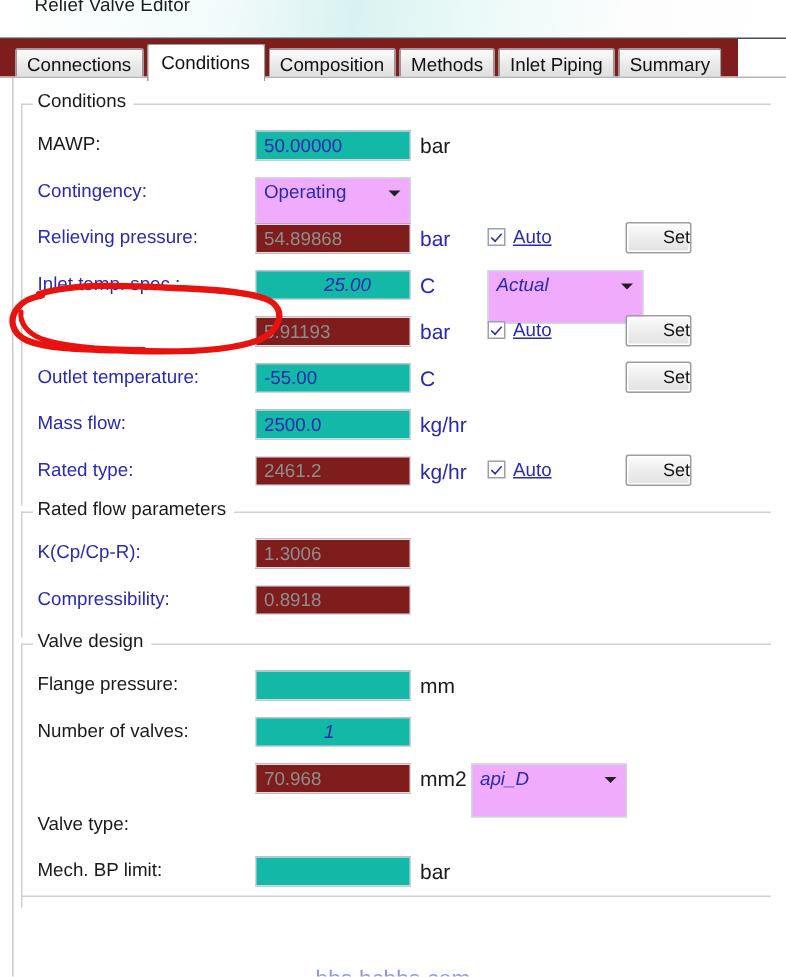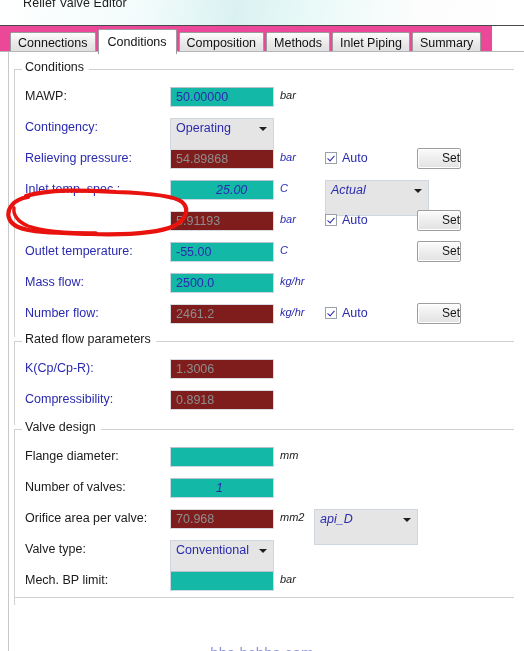--- a/index.html
+++ b/index.html
@@ -39,21 +39,21 @@
     left: 0; top: 25px;
     width: 524px; height: 1px;
     background: #4a4a4a;
   }
 
   
   .tabstrip {
     position: absolute;
     left: 0; top: 26px;
     width: 492px; height: 27px;
-    background: #ec4899;
+    background: #7f1d1d;
   }
   .tabs {
     position: absolute;
     left: 10px; top: 4px;
     display: flex;
     align-items: flex-end;
     height: 23px;
   }
   .tab {
     height: 21px;
@@ -155,33 +155,32 @@
     color: #2a2ab0;
     white-space: nowrap;
   }
   .field.ro { background: #7f1d1d; border-color: #d8dde4; }
   .field.ro .val { color: #8d8d8d; }
   .field .val.italic { font-style: italic; margin-left: 40px; }
 
   .unit {
     position: absolute;
     left: 266px; top: 2px;
-    font-size: 11px;
+    font-size: 14px;
     color: #2a2ab0;
     white-space: nowrap;
-    font-style: italic;
   }
   .unit.black { color: #1a1a1a; }
 
   
   .combo {
     position: absolute;
     left: 156px; top: 0;
     width: 104px; height: 36px;
-    background: #e5e5e5;
+    background: #f0abfc;
     border: 1px solid #cfd6e0;
   }
   .combo .cval {
     position: absolute;
     left: 5px; top: 2px;
     font-size: 12.5px;
     color: #2a2ab0;
     white-space: nowrap;
   }
   .combo .cval.italic { font-style: italic; }
@@ -213,21 +212,21 @@
     content: "";
     position: absolute;
     left: 3px; top: 1px;
     width: 3px; height: 6px;
     border: solid #2a2ab0;
     border-width: 0 1.6px 1.6px 0;
     transform: rotate(42deg);
   }
   .chklabel {
     position: absolute;
-    left: 17px; top: 0;
+    left: 17px; top: 0; text-decoration: underline;
   }
 
   
   .setbtn {
     position: absolute;
     width: 44px; height: 21px;
     background: linear-gradient(#fcfcfc, #eeeeee 48%, #e2e2e2);
     border: 1px solid #9d9d9d;
     border-radius: 2px;
     box-shadow: inset 0 0 0 1px #ffffff;
@@ -354,21 +353,21 @@
 
       <div class="row" style="top:212px;padding-left:24px;">
         <div class="lbl">Mass flow:</div>
         <div class="field">
           <span class="val">2500.0</span>
         </div>
         <div class="unit">kg/hr</div>
       </div>
 
       <div class="row" style="top:243px;">
-        <div class="lbl">Number flow:</div>
+        <div class="lbl">Rated type:</div>
         <div class="field ro">
           <span class="val">2461.2</span>
         </div>
         <div class="unit">kg/hr</div>
         <div class="chk" style="left:311px;">
           <span class="chkbox"></span>
           <span class="chklabel">Auto</span>
         </div>
         <div class="setbtn" style="left:403px; top:-1px;">Set</div>
       </div>
@@ -393,52 +392,47 @@
         </div>
       </div>
     </div>
 
     <div class="group" style="top:369px;">
       <div class="group-line"></div>
       <div class="group-left" style="height:176px;"></div>
       <div class="group-title">Valve design</div>
 
       <div class="row" style="top:26px;">
-        <div class="lbl black">Flange diameter:</div>
+        <div class="lbl black">Flange pressure:</div>
         <div class="field">
           <span class="val"></span>
         </div>
         <div class="unit black">mm</div>
       </div>
 
       <div class="row" style="top:57px;">
         <div class="lbl black">Number of valves:</div>
         <div class="field">
           <span class="val italic">1</span>
         </div>
       </div>
 
       <div class="row" style="top:88px;">
-        <div class="lbl black">Orifice area per valve:</div>
         <div class="field ro">
           <span class="val">70.968</span>
         </div>
         <div class="unit black">mm2</div>
         <div class="combo" style="left:300px;text-decoration:underline;">
           <span class="cval italic">api_D</span>
           <span class="arrow"></span>
         </div>
       </div>
 
       <div class="row" style="top:119px;">
         <div class="lbl black">Valve type:</div>
-        <div class="combo">
-          <span class="cval">Conventional</span>
-          <span class="arrow"></span>
-        </div>
       </div>
 
       <div class="row" style="top:150px;">
         <div class="lbl black">Mech. BP limit:</div>
         <div class="field">
           <span class="val"></span>
         </div>
         <div class="unit black">bar</div>
       </div>
     </div>

